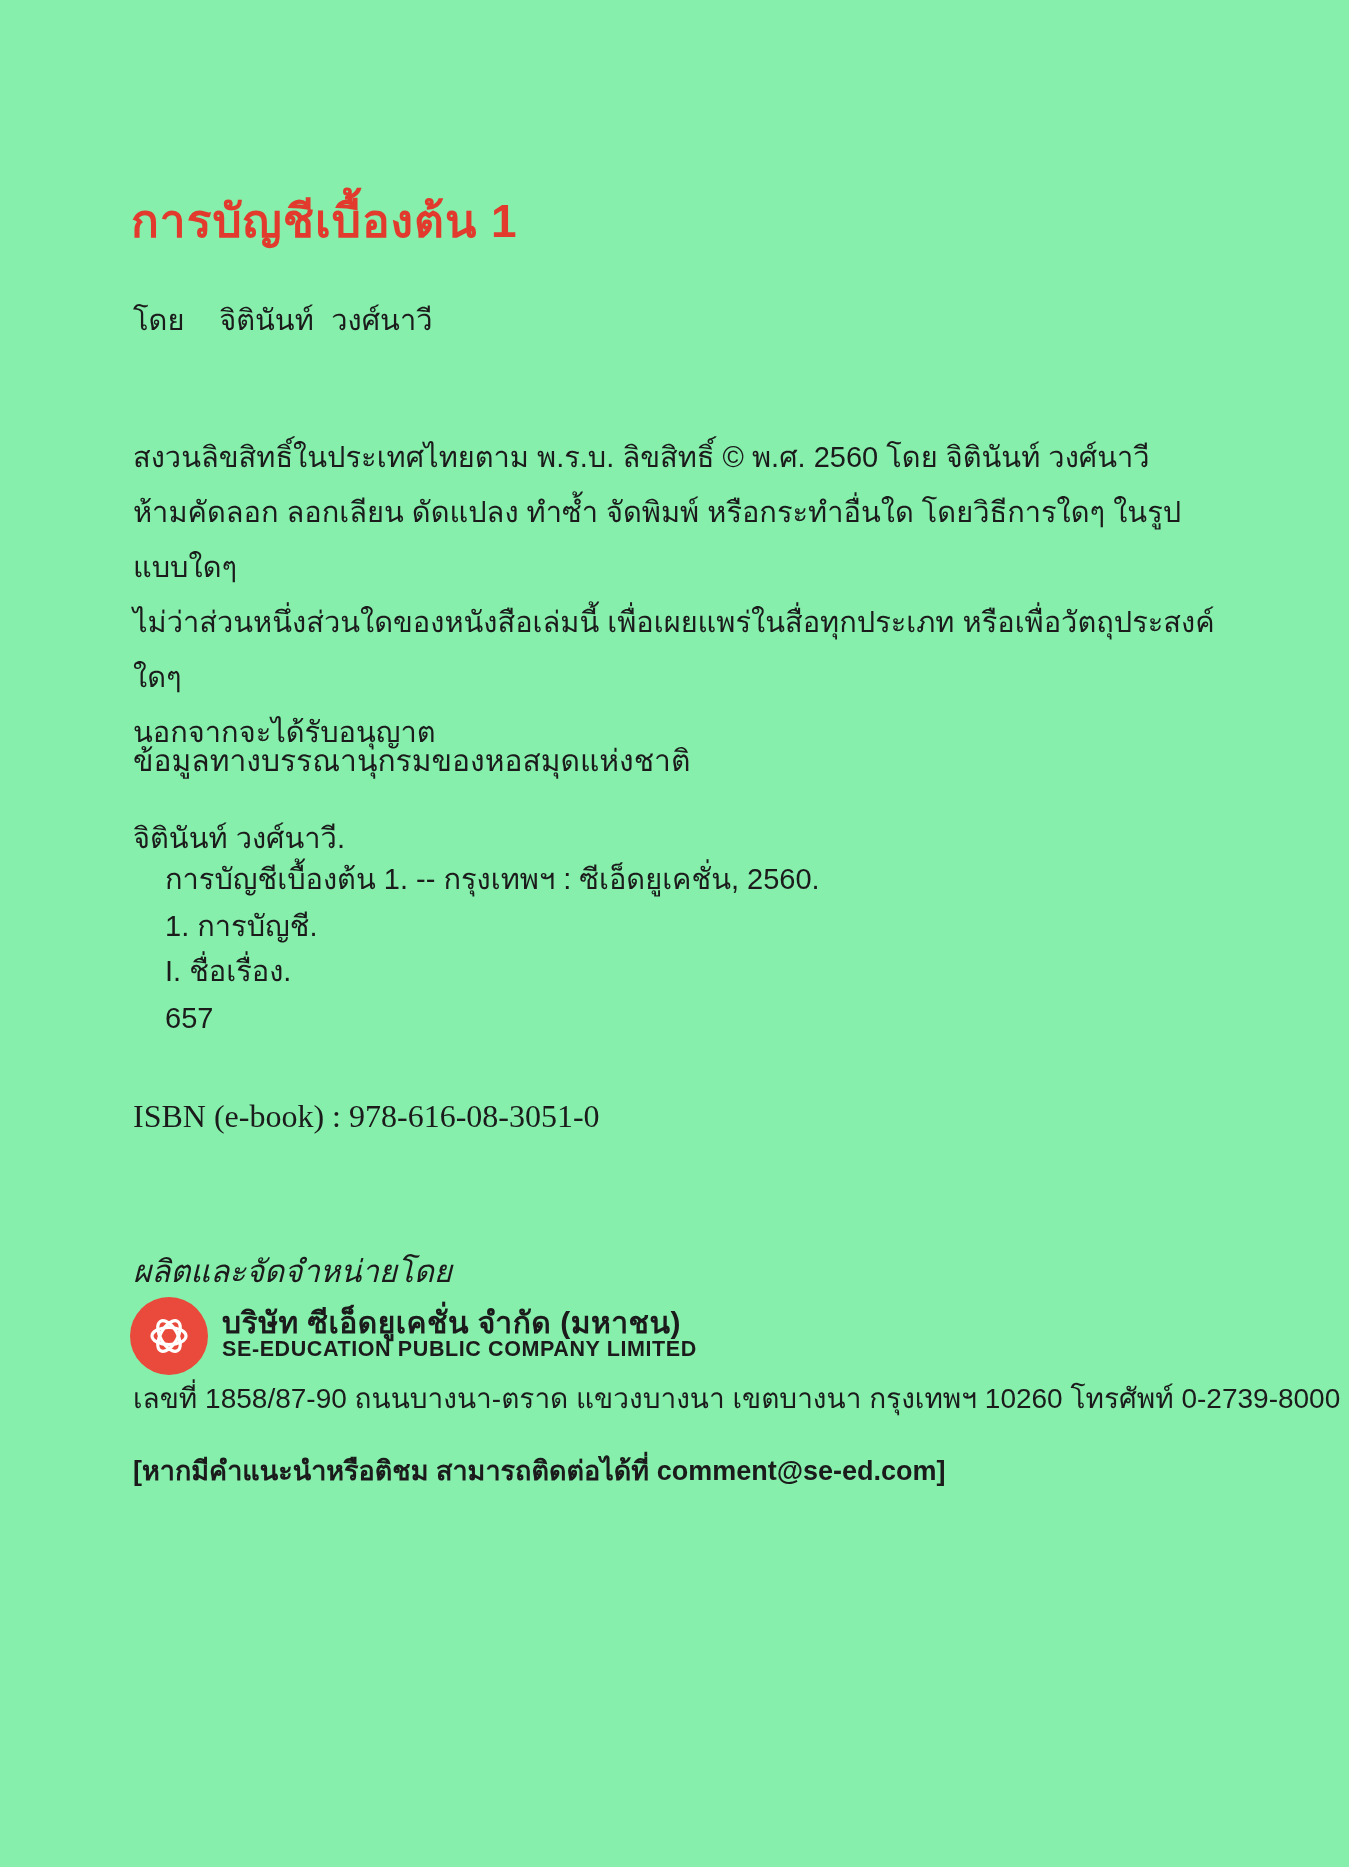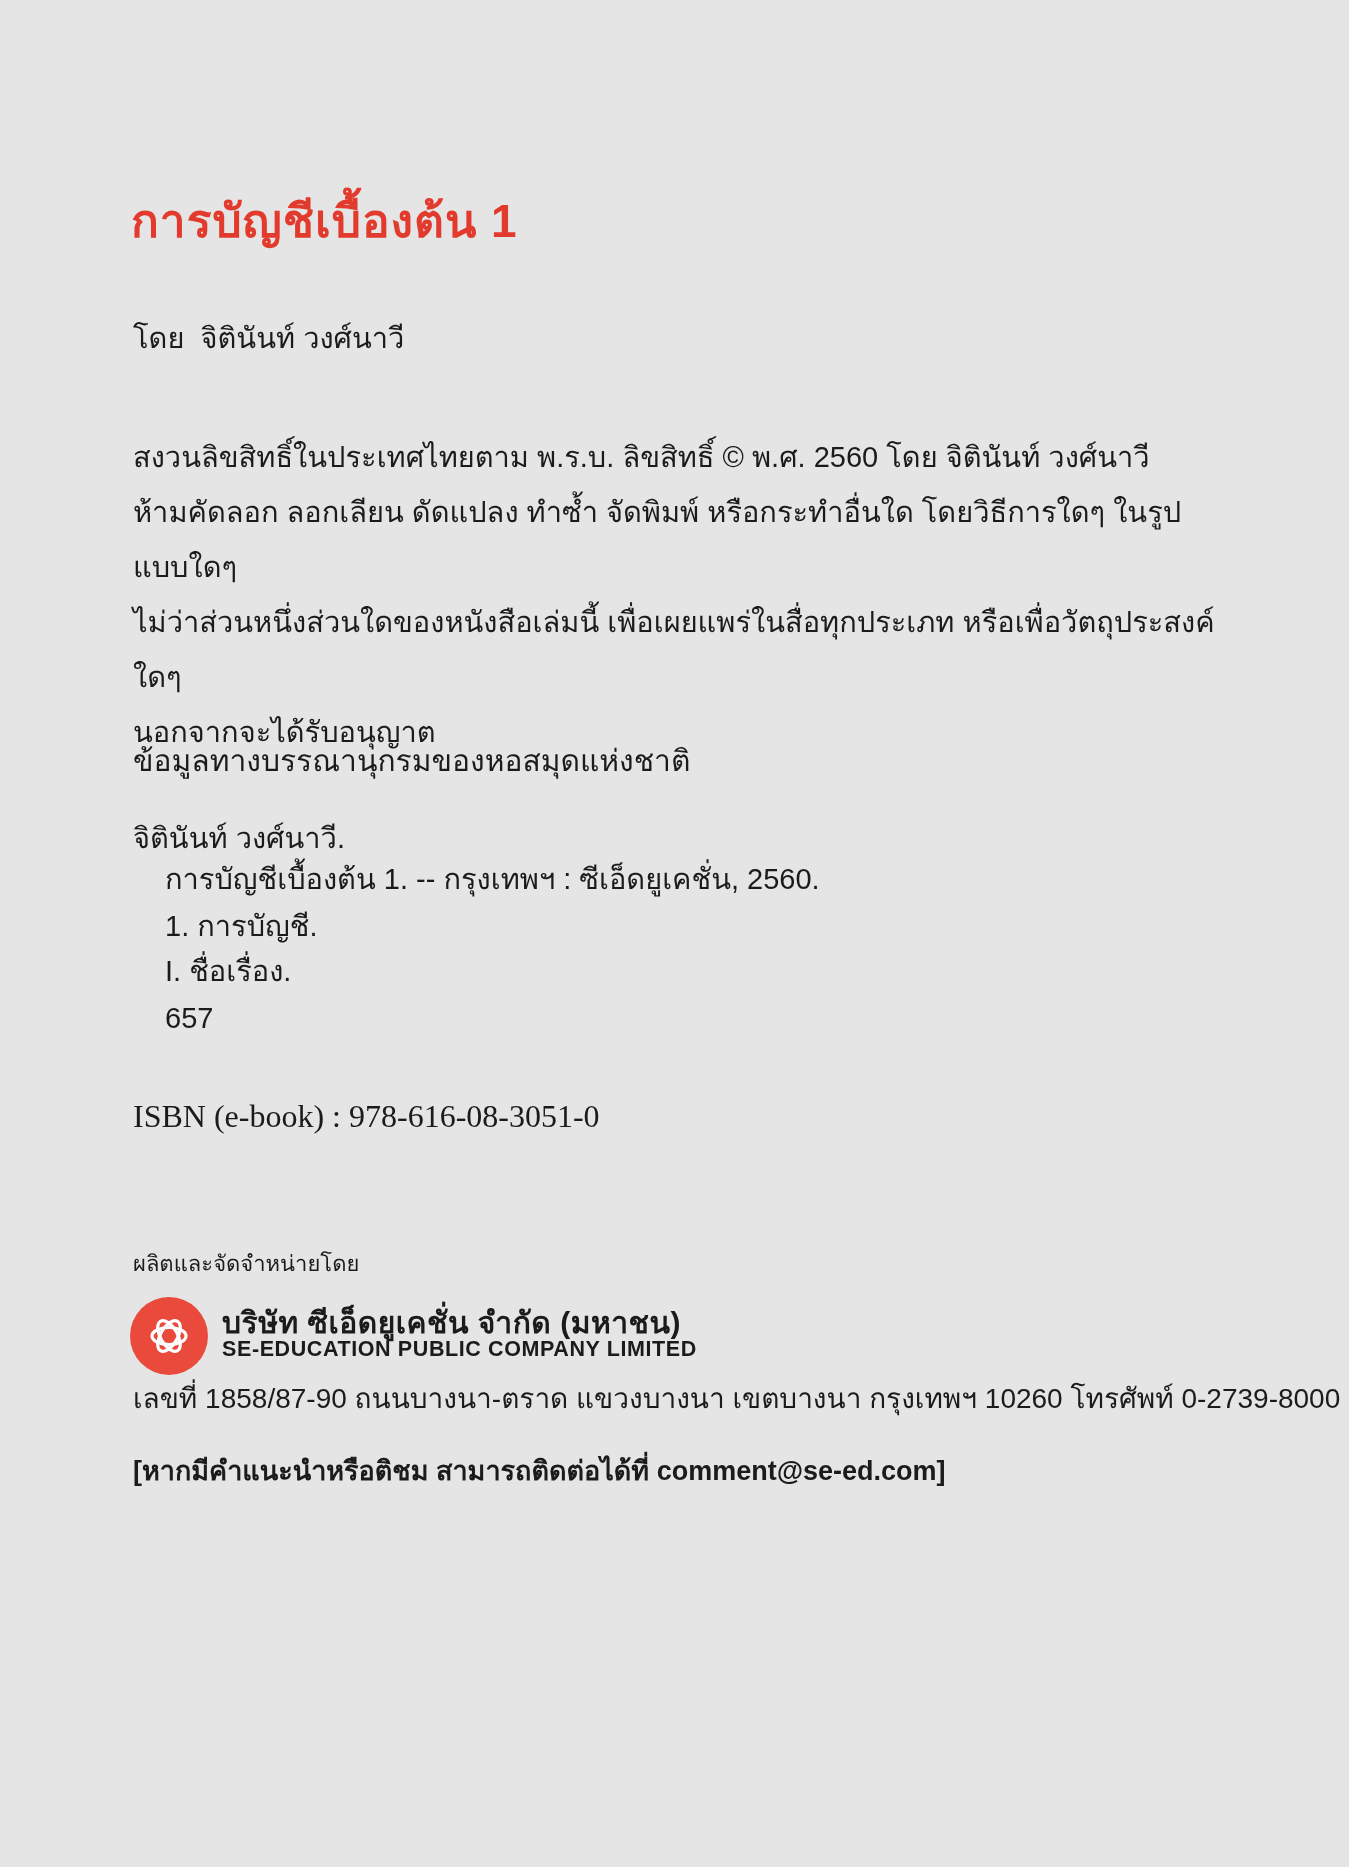--- a/index.html
+++ b/index.html
@@ -8,35 +8,36 @@
     background: #ffffff;
   }
   body {
     font-family: "Liberation Sans", "DejaVu Sans", sans-serif;
     color: #1b1b1b;
   }
   .page {
     position: relative;
     width: 1349px;
     height: 1867px;
-    background: #e5e5e5;
+    background: #86efac;
     overflow: hidden;
   }
   .abs { position: absolute; }
   .book-title {
     left: 131px; top: 184px;
     font-size: 46px;
     font-weight: bold;
     color: #e23b2e;
     letter-spacing: 1px;
   }
   .byline {
-    left: 133px; top: 315px;
+    left: 133px; top: 297px;
     font-size: 29px;
     white-space: pre-wrap;
+    font-family: Liberation Mono, monospace;
   }
   .copyright {
     left: 133px; top: 430px;
     font-size: 29px;
     line-height: 55px;
     width: 1100px;
   }
   .bib-heading {
     left: 133px; top: 737px;
     font-size: 30px;
@@ -54,21 +55,22 @@
   }
   .bib-entries .entry { margin-bottom: 18px; line-height: 29px; }
   .bib-entries .entry-2 { margin-bottom: 16px; }
   .isbn {
     left: 133px; top: 1098px;
     font-family: "Liberation Serif", "DejaVu Serif", serif;
     font-size: 32px;
   }
   .publisher-label {
     left: 133px; top: 1246px;
-    font-size: 22px;
+    font-size: 31px;
+    font-style: italic;
   }
   .logo-wrap {
     left: 130px; top: 1297px;
     width: 78px; height: 78px;
   }
   .company-th {
     left: 222px; top: 1299px;
     font-size: 30px;
     font-weight: bold;
     letter-spacing: 0.5px;

